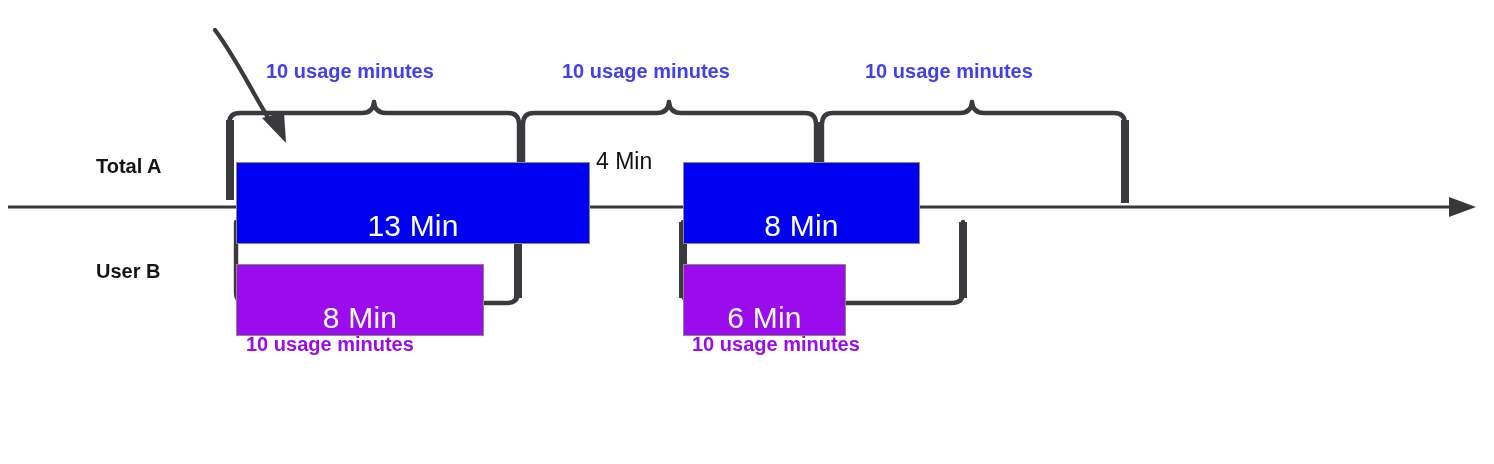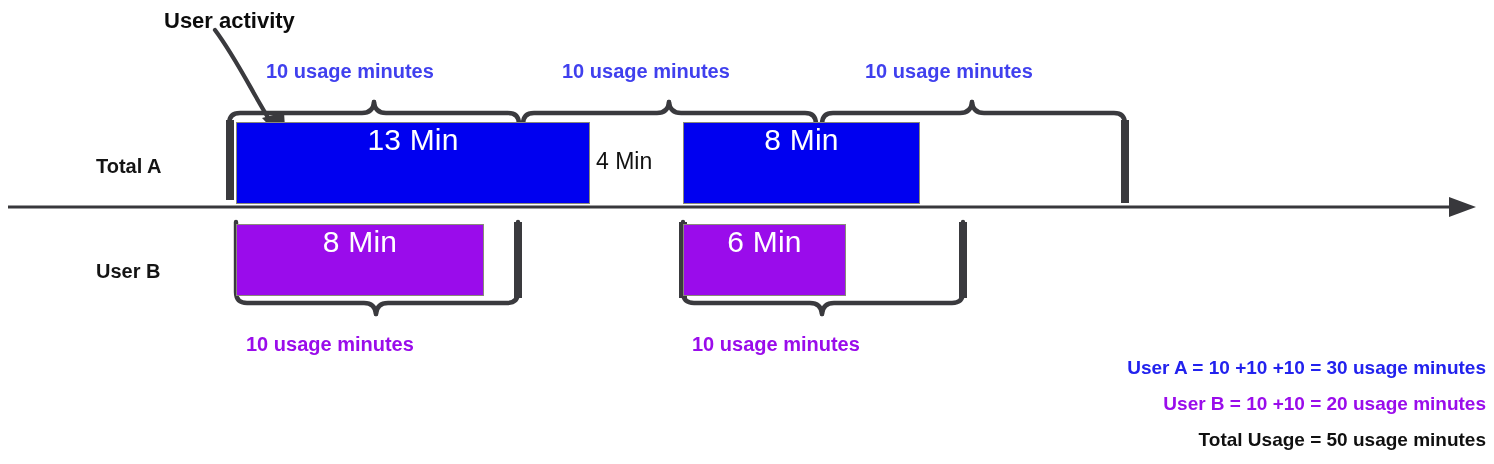--- a/index.html
+++ b/index.html
@@ -27,22 +27,23 @@
     height: 464px;
     pointer-events: none;
   }
 
   
   .bar {
     position: absolute;
     box-sizing: border-box;
     border: 1px solid #8a8a7a;
     display: flex;
-    align-items: flex-start;
+    align-items: flex-end;
     justify-content: center;
+    margin-top: 40px;
   }
   .bar-label {
     color: #ffffff;
     font-size: 30px;
     font-weight: 400;
     letter-spacing: 0.2px;
     white-space: nowrap;
     position: relative;
     z-index: 3;
   }
@@ -146,21 +147,20 @@
       <line x1="683" y1="222" x2="683" y2="298"></line>
       <line x1="963" y1="222" x2="963" y2="298"></line>
     </g>
 
     <g>
       <path d="M215,30 C236,58 252,92 272,124" fill="none" stroke="#3a3a3e" stroke-width="4.2" stroke-linecap="round"></path>
       <polygon points="262,118 286,143 284,112" fill="#3a3a3e"></polygon>
     </g>
   </svg>
 
-  <div class="callout-label" style="left:164px; top:8px;">User activity</div>
 
   <div class="user-label" style="left:96px; top:155px;">Total A</div>
   <div class="user-label" style="left:96px; top:240px;margin-top:20px;">User B</div>
 
   <div class="bar bar-a" style="left:236px; top:122px; width:354px; height:82px;">
     <span class="bar-label">13 Min</span>
   </div>
   <div class="bar bar-a" style="left:683px; top:122px; width:237px; height:82px;">
     <span class="bar-label">8 Min</span>
   </div>
@@ -174,19 +174,14 @@
     <span class="bar-label">6 Min</span>
   </div>
 
   <div class="brace-label blue" style="left:266px; top:60px;">10 usage minutes</div>
   <div class="brace-label blue" style="left:562px; top:60px;">10 usage minutes</div>
   <div class="brace-label blue" style="left:865px; top:60px;">10 usage minutes</div>
 
   <div class="brace-label purple" style="left:246px; top:333px;">10 usage minutes</div>
   <div class="brace-label purple" style="left:692px; top:333px;">10 usage minutes</div>
 
-  <div id="summary">
-    <div class="summary-line blue">User A = 10 +10 +10 = 30 usage minutes</div>
-    <div class="summary-line purple">User B = 10 +10 = 20 usage minutes</div>
-    <div class="summary-line black">Total Usage = 50 usage minutes</div>
-  </div>
 
 </div>
 
 </body></html>

